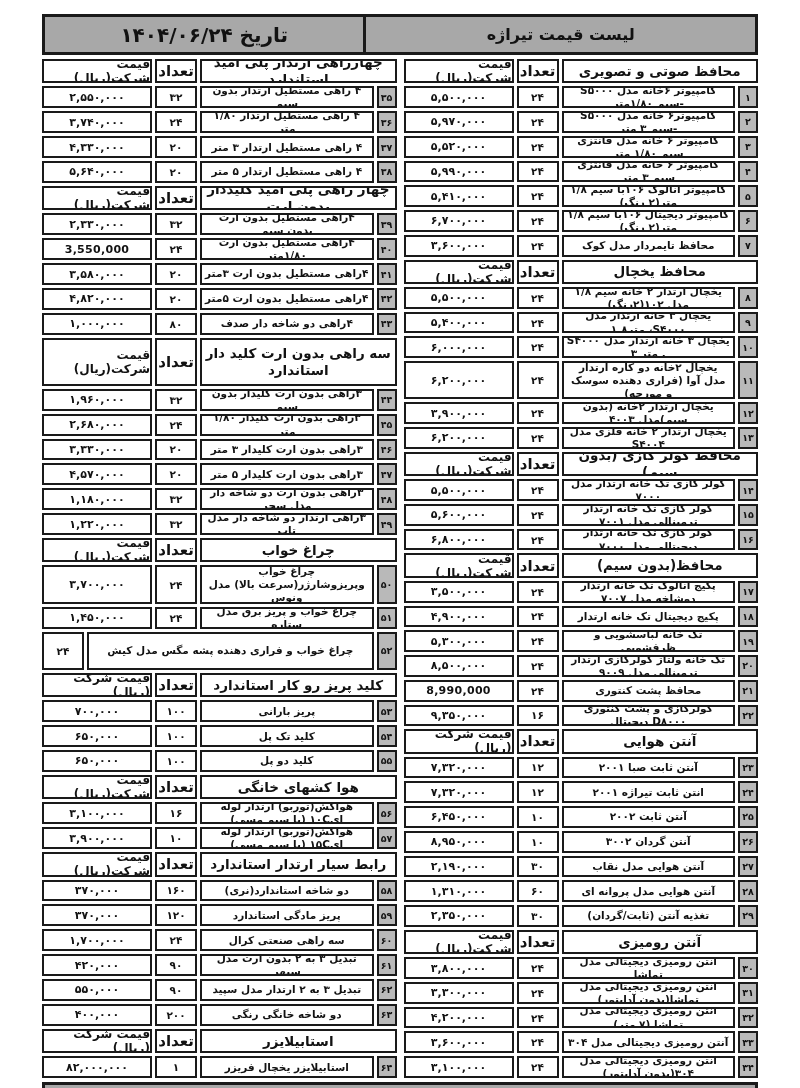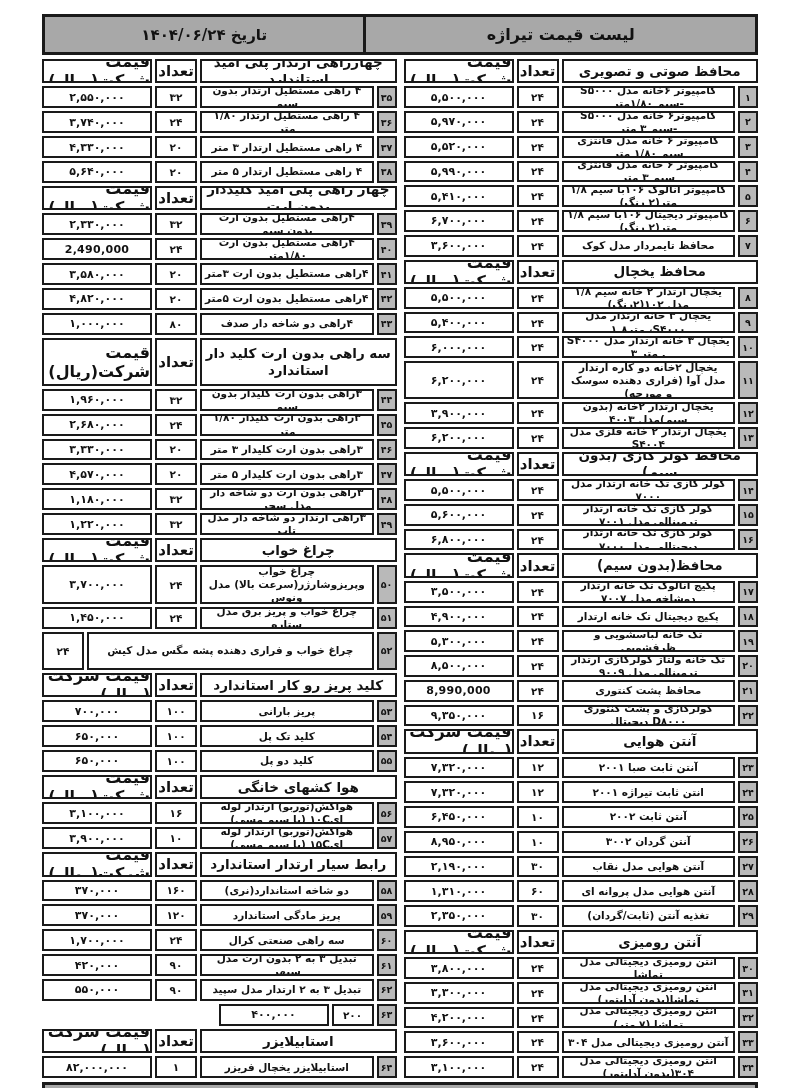--- a/index.html
+++ b/index.html
@@ -17,21 +17,21 @@
   .page{position:relative;width:800px;height:1088px;background:#ffffff;direction:rtl;}
 
   
   .topbar{
     position:absolute;top:14px;right:42px;left:42px;height:41px;
     display:flex;direction:rtl;background:var(--bar);
     border:3px solid var(--border);
   }
   .topcell{display:flex;align-items:center;justify-content:center;font-weight:bold;}
   .titlecell{flex:1.22;font-size:16px;border-left:3px solid var(--border);}
-  .datecell{flex:1;font-size:15px;}
+  .datecell{flex:1;font-size:20px;}
 
   
   .tables{
     position:absolute;top:59px;right:42px;left:42px;height:1019px;
     display:flex;gap:7px;direction:rtl;
   }
   .half{flex:1;display:flex;flex-direction:column;min-width:0;}
 
   .row{display:flex;direction:rtl;gap:3px;margin-bottom:3px;flex:1 1 0;min-height:0;}
   .row:last-child{margin-bottom:0;}
@@ -44,21 +44,21 @@
     display:flex;align-items:center;justify-content:center;
     overflow:hidden;min-width:0;
   }
   .num{width:20px;flex:none;background:var(--numgray);font-size:9.5px;font-weight:bold;padding:0;}
   .name{flex:1;font-size:10.5px;font-weight:bold;text-align:center;line-height:1.25;padding:0 3px;}
   .qty{width:42px;flex:none;font-size:10.5px;font-weight:bold;}
   .price{width:110px;flex:none;font-size:11px;font-weight:bold;letter-spacing:.3px;}
 
   .hd .name{font-size:13.5px;font-weight:bold;}
   .hd .qty{font-size:15px;}
-  .hd .price{font-size:16px;letter-spacing:0;}
+  .hd .price{font-size:12px;letter-spacing:0;}
 
   
   .cutbar{
     position:absolute;top:1082px;right:42px;left:42px;height:14px;
     background:var(--bar);border:3px solid var(--border);border-bottom:none;
   }
 </style>
 </head>
 <body>
 
@@ -344,21 +344,21 @@
         <div class="row">
           <div class="cell num">۳۹</div>
           <div class="cell name">۴راهی مستطیل بدون ارت  بدون سیم</div>
           <div class="cell qty">۳۲</div>
           <div class="cell price">۲,۳۳۰,۰۰۰</div>
         </div>
         <div class="row">
           <div class="cell num">۴۰</div>
           <div class="cell name">۴راهی مستطیل بدون ارت  ۱/۸۰متر</div>
           <div class="cell qty">۲۴</div>
-          <div class="cell price">2,490,000</div>
+          <div class="cell price">3,550,000</div>
         </div>
         <div class="row">
           <div class="cell num">۴۱</div>
           <div class="cell name">۴راهی مستطیل بدون ارت ۳متر</div>
           <div class="cell qty">۲۰</div>
           <div class="cell price">۳,۵۸۰,۰۰۰</div>
         </div>
         <div class="row">
           <div class="cell num">۴۲</div>
           <div class="cell name">۴راهی مستطیل بدون ارت  ۵متر</div>
@@ -504,20 +504,21 @@
           <div class="cell price">۴۲۰,۰۰۰</div>
         </div>
         <div class="row">
           <div class="cell num">۶۲</div>
           <div class="cell name">تبدیل ۳ به ۲ ارتدار مدل سپید</div>
           <div class="cell qty">۹۰</div>
           <div class="cell price">۵۵۰,۰۰۰</div>
         </div>
         <div class="row">
           <div class="cell num">۶۳</div>
+          <div class="cell name">دو شاخه خانگی رنگی</div>
           <div class="cell qty">۲۰۰</div>
           <div class="cell price">۴۰۰,۰۰۰</div>
         </div>
         <div class="row hd">
           <div class="cell name">استابیلایزر</div>
           <div class="cell qty">تعداد</div>
           <div class="cell price">قیمت شرکت (ریال)</div>
         </div>
         <div class="row">
           <div class="cell num">۶۴</div>

